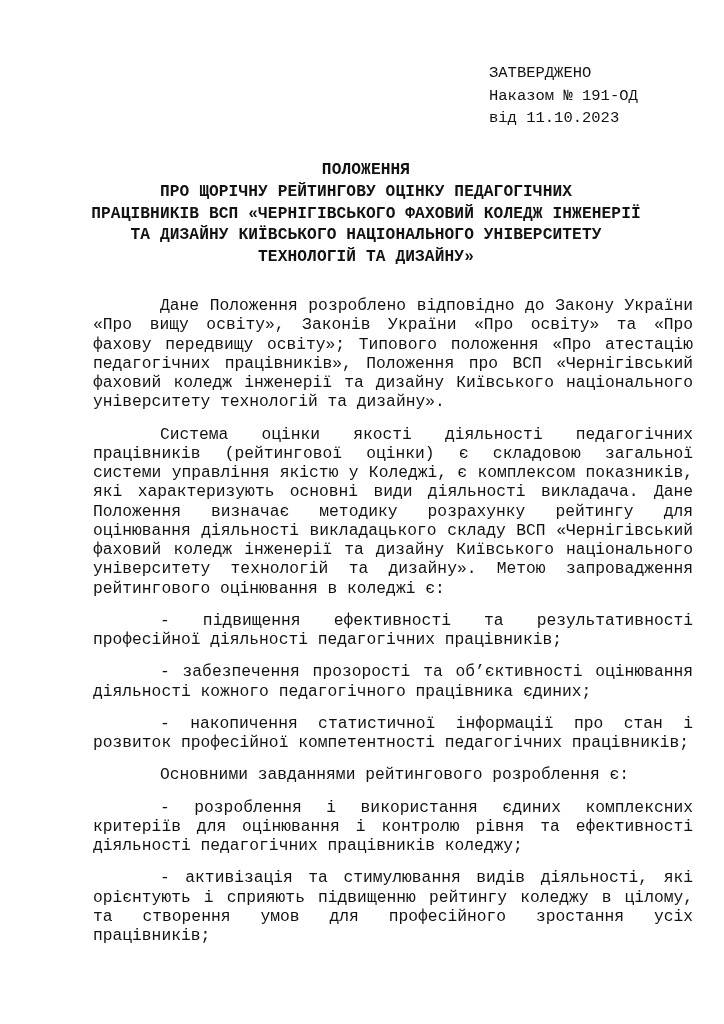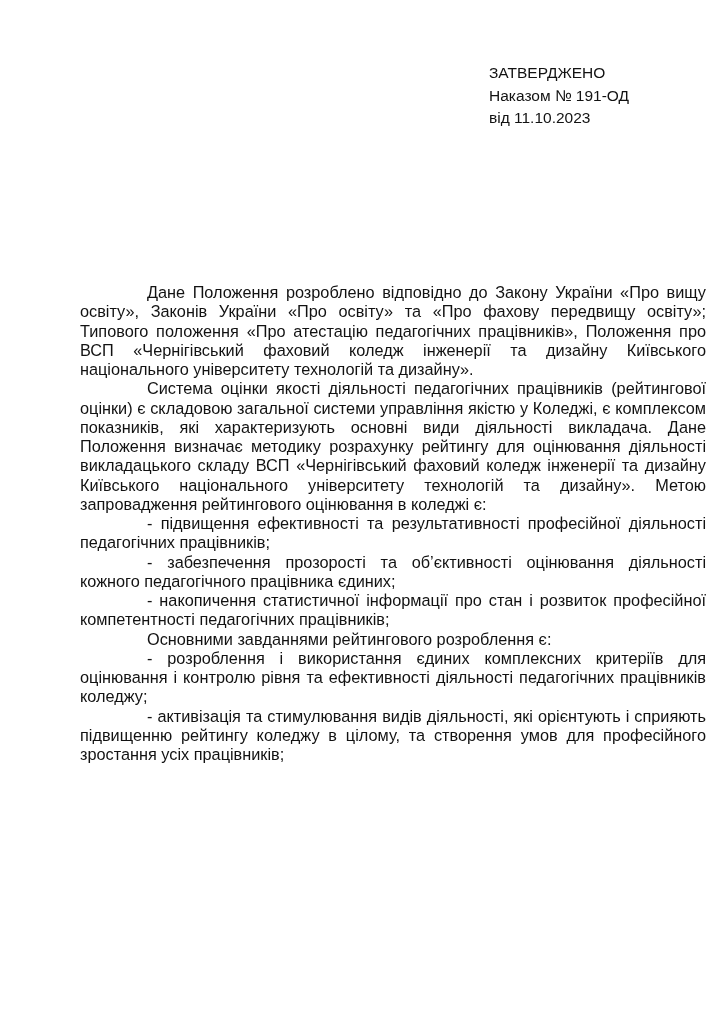--- a/index.html
+++ b/index.html
@@ -6,21 +6,21 @@
     margin: 0;
     padding: 0;
     background: #e8e8e8;
   }
   .page {
     position: relative;
     width: 724px;
     height: 1024px;
     background: #ffffff;
     overflow: hidden;
-    font-family: Liberation Sans, sans-serif;
+    font-family: Liberation Mono, monospace;
     color: #121212;
     -webkit-font-smoothing: antialiased;
   }
   .approval {
     position: absolute;
     left: 489px;
     top: 62px;
     font-size: 15.5px;
     line-height: 22.6px;
     white-space: nowrap;
@@ -39,36 +39,43 @@
   .content {
     position: absolute;
     left: 80px;
     top: 283px;
     width: 626px;
     font-size: 16.3px;
     line-height: 19.25px;
     text-align: justify;
   }
   .content p {
-    margin: 0;
+    margin: 13px;
     padding: 0;
     text-indent: 67px;
   }
 </style>
 </head>
 <body>
 
 <div class="page">
 
   <div class="approval">
     <div>ЗАТВЕРДЖЕНО</div>
     <div>Наказом № 191-ОД</div>
     <div>від 11.10.2023</div>
   </div>
 
+  <div class="doc-title">
+    <div>ПОЛОЖЕННЯ</div>
+    <div>ПРО ЩОРІЧНУ РЕЙТИНГОВУ ОЦІНКУ ПЕДАГОГІЧНИХ</div>
+    <div>ПРАЦІВНИКІВ ВСП «ЧЕРНІГІВСЬКОГО ФАХОВИЙ КОЛЕДЖ ІНЖЕНЕРІЇ</div>
+    <div>ТА ДИЗАЙНУ КИЇВСЬКОГО НАЦІОНАЛЬНОГО УНІВЕРСИТЕТУ</div>
+    <div>ТЕХНОЛОГІЙ ТА ДИЗАЙНУ»</div>
+  </div>
 
   <div class="content">
     <p>Дане Положення розроблено відповідно до Закону України «Про вищу освіту», Законів України «Про освіту» та «Про фахову передвищу освіту»; Типового положення «Про атестацію педагогічних працівників», Положення про ВСП «Чернігівський фаховий коледж інженерії та дизайну Київського національного університету технологій та дизайну».</p>
     <p>Система оцінки якості діяльності педагогічних працівників (рейтингової оцінки) є складовою загальної системи управління якістю у Коледжі, є комплексом показників, які характеризують основні види діяльності викладача. Дане Положення визначає методику розрахунку рейтингу для оцінювання діяльності викладацького складу ВСП «Чернігівський фаховий коледж інженерії та дизайну Київського національного університету технологій та дизайну». Метою запровадження рейтингового оцінювання в коледжі є:</p>
     <p>- підвищення ефективності та результативності професійної діяльності педагогічних працівників;</p>
     <p>- забезпечення прозорості та об’єктивності оцінювання діяльності кожного педагогічного працівника єдиних;</p>
     <p>- накопичення статистичної інформації про стан і розвиток професійної компетентності педагогічних працівників;</p>
     <p>Основними завданнями рейтингового розроблення є:</p>
     <p>- розроблення і використання єдиних комплексних критеріїв для оцінювання і контролю рівня та ефективності діяльності педагогічних працівників коледжу;</p>
     <p>- активізація та стимулювання видів діяльності, які орієнтують і сприяють підвищенню рейтингу коледжу в цілому, та створення умов для професійного зростання усіх працівників;</p>

